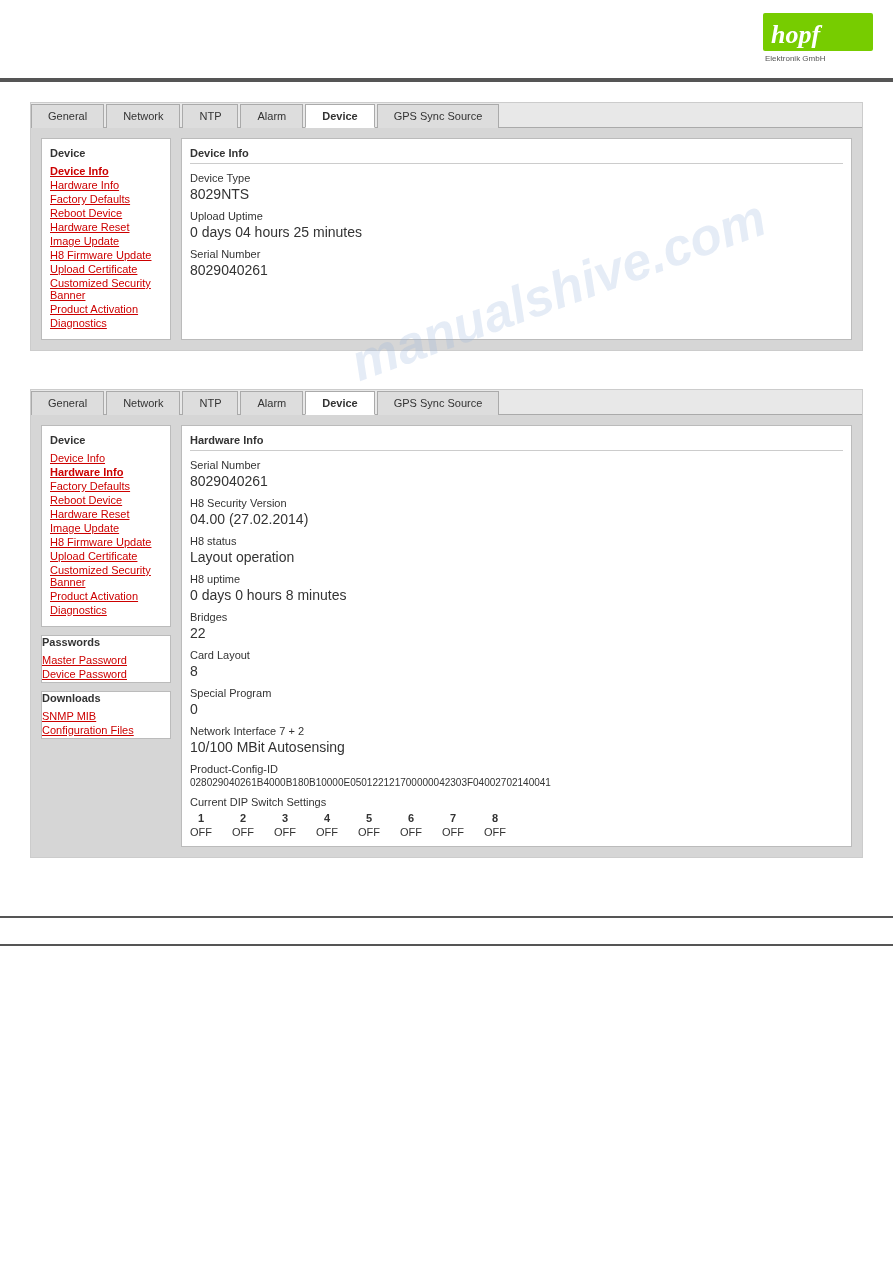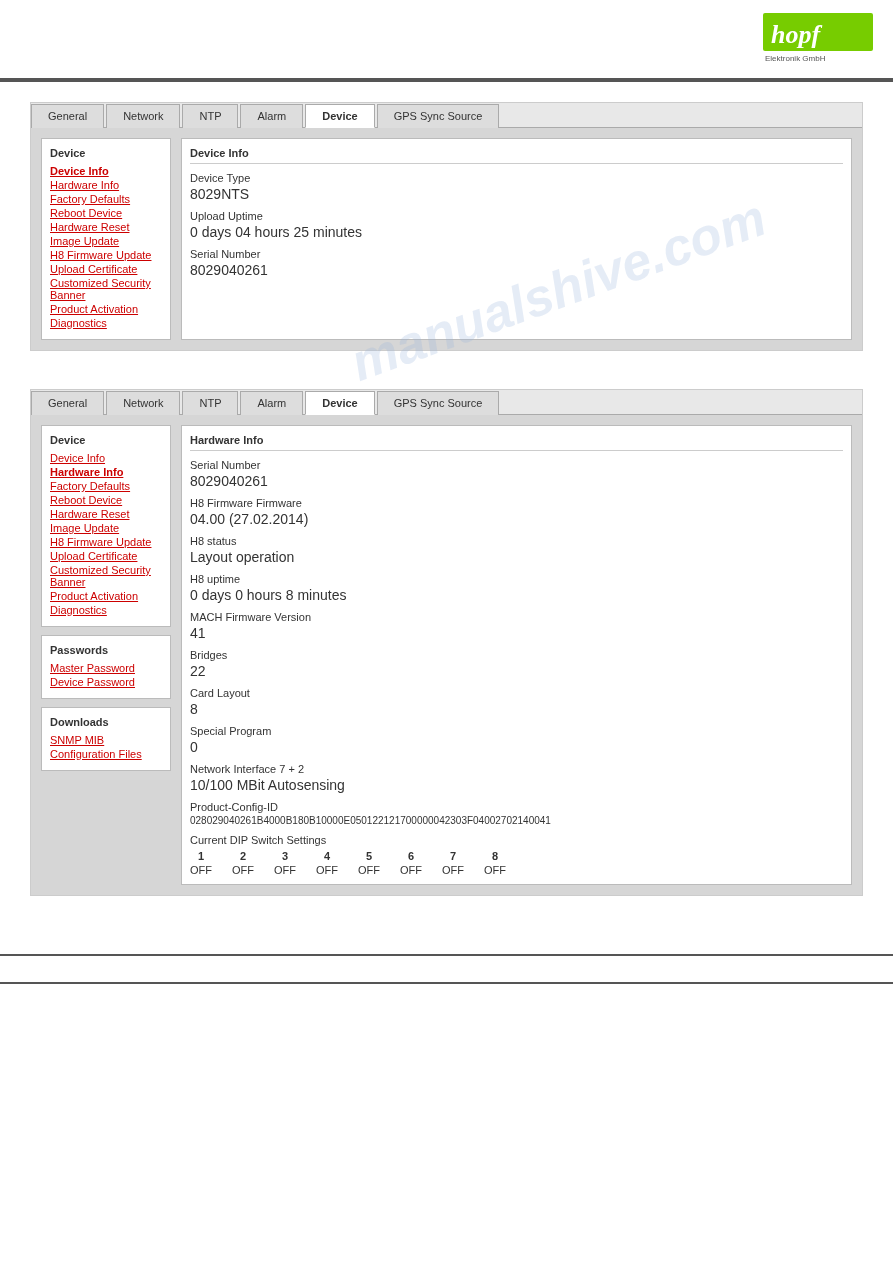--- a/index.html
+++ b/index.html
@@ -191,21 +191,21 @@
       color: #333;
     }
 
     .section-divider {
       height: 20px;
     }
 
     .left-nav-box2 {
       background: #fff;
       border: 1px solid #bbb;
-      padding: 8px;
+      padding: 0;
       margin-top: 8px;
     }
 
   </style>
 </head>
 <body>
 
 <div class="page-wrapper">
 
   <div class="header">
@@ -323,34 +323,30 @@
         </div>
 
         <div class="right-content">
           <div class="right-content-title">Hardware Info</div>
 
           <div>
             <div class="info-label">Serial Number</div>
             <div class="info-value">8029040261</div>
           </div>
           <div>
-            <div class="info-label">H8 Firmware Firmware</div>
+            <div class="info-label">H8 Security Version</div>
             <div class="info-value">04.00 (27.02.2014)</div>
           </div>
           <div>
             <div class="info-label">H8 status</div>
             <div class="info-value">Layout operation</div>
           </div>
           <div>
             <div class="info-label">H8 uptime</div>
             <div class="info-value">0 days 0 hours 8 minutes</div>
-          </div>
-          <div>
-            <div class="info-label">MACH Firmware Version</div>
-            <div class="info-value">41</div>
           </div>
           <div>
             <div class="info-label">Bridges</div>
             <div class="info-value">22</div>
           </div>
           <div>
             <div class="info-label">Card Layout</div>
             <div class="info-value">8</div>
           </div>
           <div>

